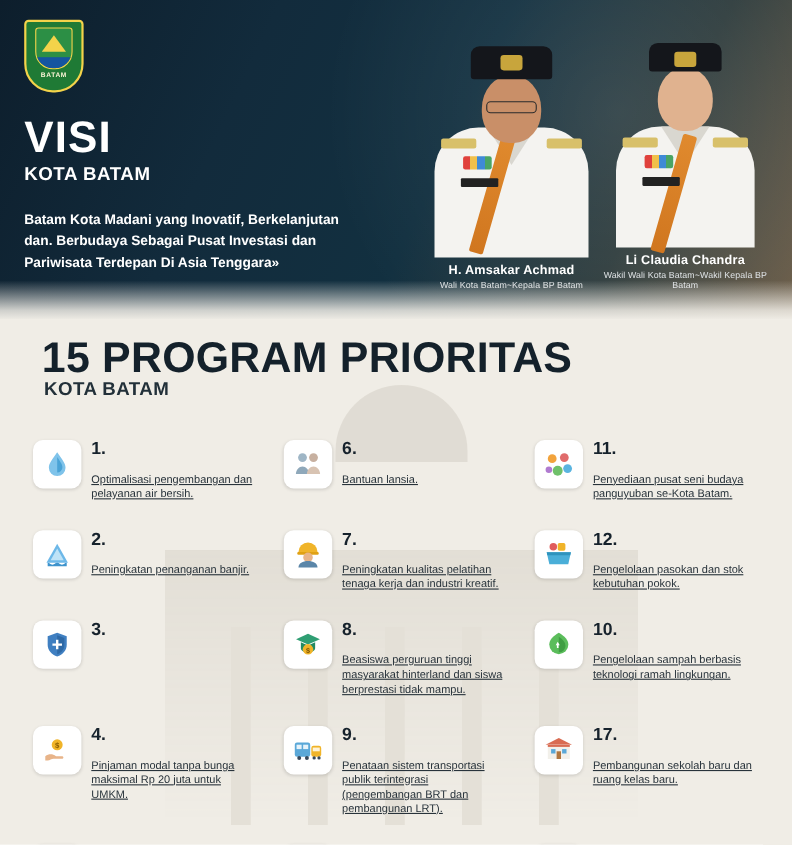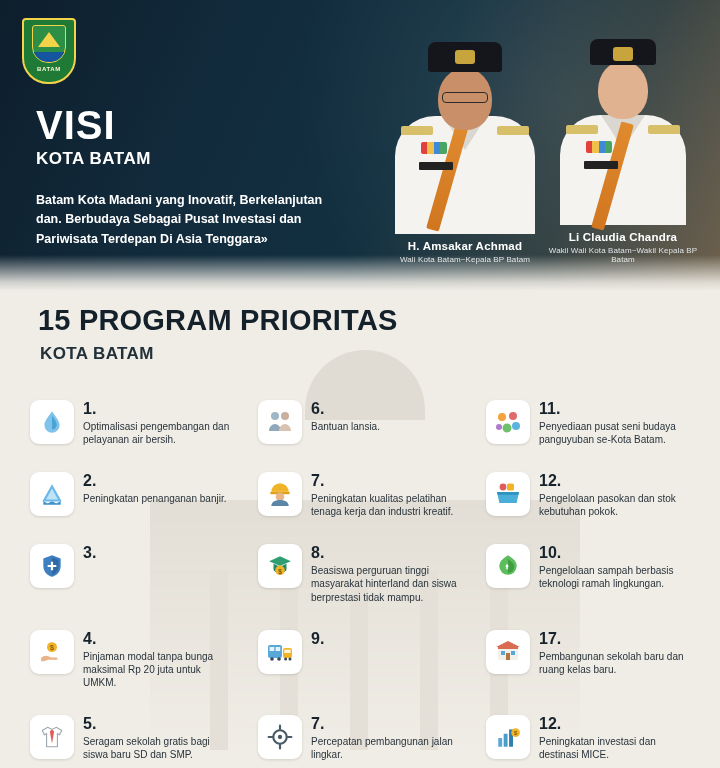--- a/index.html
+++ b/index.html
@@ -61,21 +61,21 @@
     content: "";
     position: absolute; left: 0; right: 0; bottom: 0; height: 10px;
     background: #1555a0;
   }
   .logo .logo-label {
     font-size: 6px; color: #fdf6d8; letter-spacing: .6px;
     margin-top: 3px; font-weight: bold;
   }
   .visi-block {
     position: absolute;
-    left: 36px; top: 105px;
+    left: 22px; top: 105px;
     width: 330px;
     color: #ffffff;
   }
   .visi-title {
     font-size: 40px;
     font-weight: bold;
     letter-spacing: 1px;
     line-height: 1;
     color: #ffffff;
   }
@@ -222,21 +222,21 @@
   }
   
   .mid {
     position: absolute;
     top: 292px; left: 0; right: 0;
     height: 92px;
   }
   .prog-title {
     position: absolute;
     left: 38px; top: 12px;
-    font-size: 29px;
+    font-size: 39px;
     font-weight: bold;
     color: #14212b;
     letter-spacing: .2px;
   }
   .prog-sub {
     position: absolute;
     left: 40px; top: 52px;
     font-size: 17px;
     font-weight: bold;
     color: #223039;
@@ -293,22 +293,23 @@
   .num {
     font-size: 16px;
     font-weight: bold;
     color: #16222c;
     line-height: 1.05;
   }
   .desc {
     font-size: 10px;
     line-height: 1.32;
     color: #28333b;
-    margin-top: 2px;
+    margin-top: 12px;
     max-width: 175px;
+    text-decoration: underline;
   }
 </style>
 </head>
 <body>
 
 <div class="poster">
 
   <div class="top-section">
 
     <div class="logo">
@@ -537,20 +538,21 @@
             <circle cx="6" cy="20" r="1.8" fill="#37485a"></circle>
             <circle cx="13" cy="20" r="1.8" fill="#37485a"></circle>
             <rect x="17" y="9" width="9" height="10" rx="2" fill="#f0b429"></rect>
             <rect x="18.3" y="10.6" width="6.4" height="3.4" fill="#fff3d6"></rect>
             <circle cx="19.6" cy="20" r="1.5" fill="#37485a"></circle>
             <circle cx="24" cy="20" r="1.5" fill="#37485a"></circle>
           </svg>
       </div>
       <div class="card-text">
         <div class="num">9.</div>
+        <div class="desc">Penataan sistem transportasi publik terintegrasi (pengembangan BRT dan pembangunan LRT).</div>
       </div>
     </div>
 
     <div class="card">
       <div class="icon-box">
         <svg width="28" height="26" viewBox="0 0 28 26">
             <path d="M14 2l12 6H2z" fill="#d96b52"></path>
             <rect x="4" y="8" width="20" height="13" fill="#f2f0ea"></rect>
             <rect x="4" y="8" width="20" height="2" fill="#d96b52"></rect>
             <rect x="7" y="12" width="4" height="4" fill="#5aa8d8"></rect>

